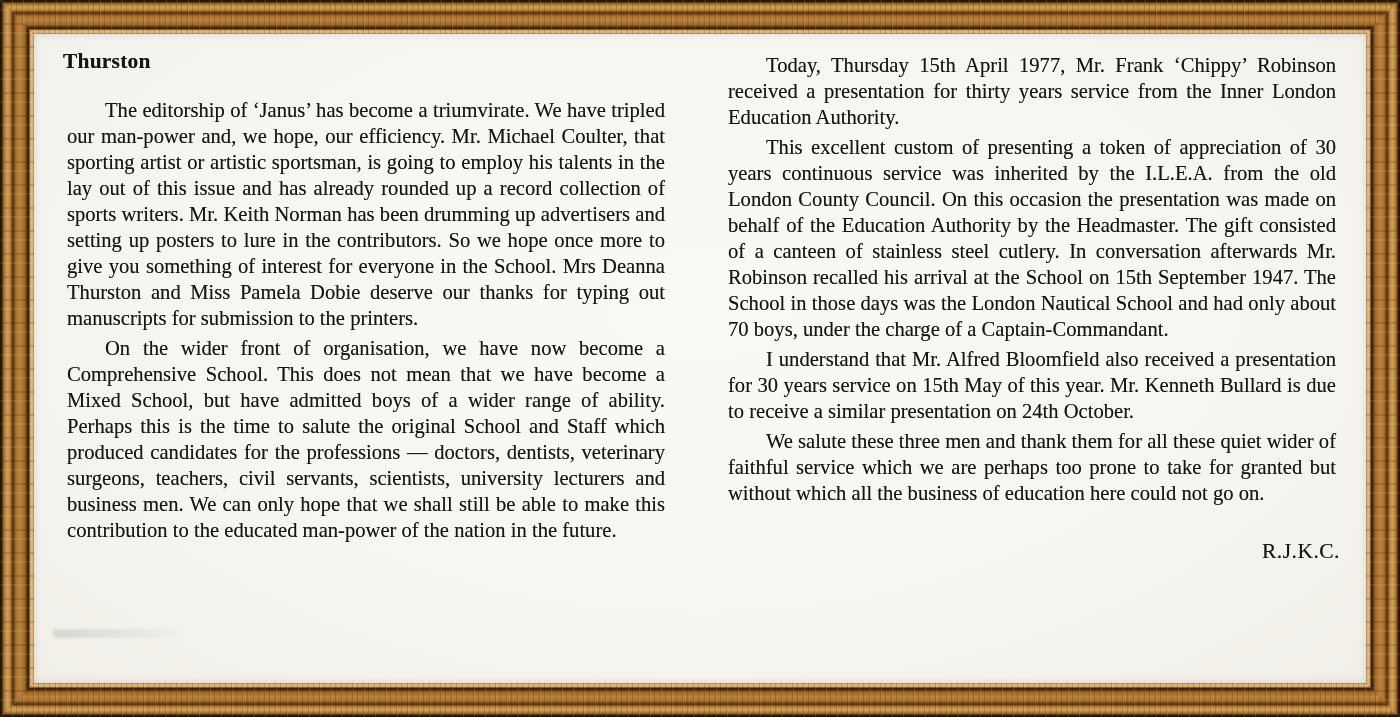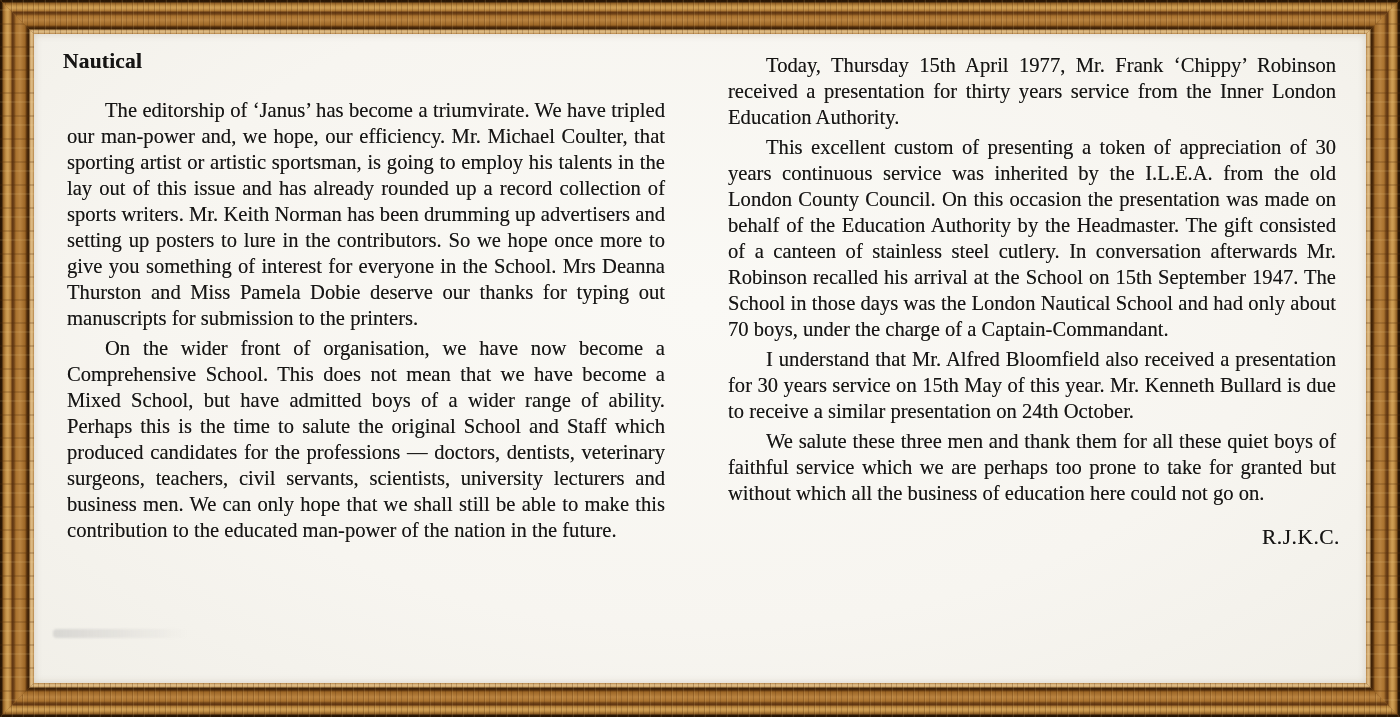--- a/index.html
+++ b/index.html
@@ -74,21 +74,21 @@
     margin: 4px;
     font-size: 20.6px;
     line-height: 26px;
     text-align: justify;
     text-indent: 38px;
     hyphens: auto;
     -webkit-hyphens: auto;
     text-shadow: 0 0 0.5px rgba(20,20,20,0.5);
   }
   .signature {
-    margin-top: 18px;
+    margin-top: 32px;
     text-align: right;
     font-size: 21.5px;
     line-height: 26px;
     letter-spacing: 0.5px;
     text-shadow: 0 0 0.5px rgba(20,20,20,0.5);
   }
   .smudge {
     position: absolute;
     left: 20px; bottom: 46px;
     width: 135px; height: 9px;
@@ -101,28 +101,28 @@
 <body>
 
 <div class="scene">
   <div class="frame-side frame-top"></div>
   <div class="frame-side frame-bottom"></div>
   <div class="frame-side frame-left"></div>
   <div class="frame-side frame-right"></div>
 
   <div class="page">
     <div class="col col-left">
-      <h2>Nautical</h2>
+      <h2>Thurston</h2>
       <p>The editorship of ‘Janus’ has become a triumvirate. We have tripled our man-power and, we hope, our efficiency. Mr. Michael Coulter, that sporting artist or artistic sportsman, is going to employ his talents in the lay out of this issue and has already rounded up a record collection of sports writers. Mr. Keith Norman has been drumming up advertisers and setting up posters to lure in the contributors. So we hope once more to give you something of interest for everyone in the School. Mrs Deanna Thurston and Miss Pamela Dobie deserve our thanks for typing out manuscripts for submission to the printers.</p>
       <p>On the wider front of organisation, we have now become a Comprehensive School. This does not mean that we have become a Mixed School, but have admitted boys of a wider range of ability. Perhaps this is the time to salute the original School and Staff which produced candidates for the professions — doctors, dentists, veterinary surgeons, teachers, civil servants, scientists, university lecturers and business men. We can only hope that we shall still be able to make this contribution to the educated man-power of the nation in the future.</p>
     </div>
 
     <div class="col col-right">
       <p>Today, Thursday 15th April 1977, Mr. Frank ‘Chippy’ Robinson received a presentation for thirty years service from the Inner London Education Authority.</p>
       <p>This excellent custom of presenting a token of appreciation of 30 years continuous service was inherited by the I.L.E.A. from the old London County Council. On this occasion the presentation was made on behalf of the Education Authority by the Headmaster. The gift consisted of a canteen of stainless steel cutlery. In conversation afterwards Mr. Robinson recalled his arrival at the School on 15th September 1947. The School in those days was the London Nautical School and had only about 70 boys, under the charge of a Captain-Commandant.</p>
       <p>I understand that Mr. Alfred Bloomfield also received a presentation for 30 years service on 15th May of this year. Mr. Kenneth Bullard is due to receive a similar presentation on 24th October.</p>
-      <p>We salute these three men and thank them for all these quiet boys of faithful service which we are perhaps too prone to take for granted but without which all the business of education here could not go on.</p>
+      <p>We salute these three men and thank them for all these quiet wider of faithful service which we are perhaps too prone to take for granted but without which all the business of education here could not go on.</p>
       <div class="signature">R.J.K.C.</div>
     </div>
 
     <div class="smudge"></div>
   </div>
 </div>
 
 </body></html>

